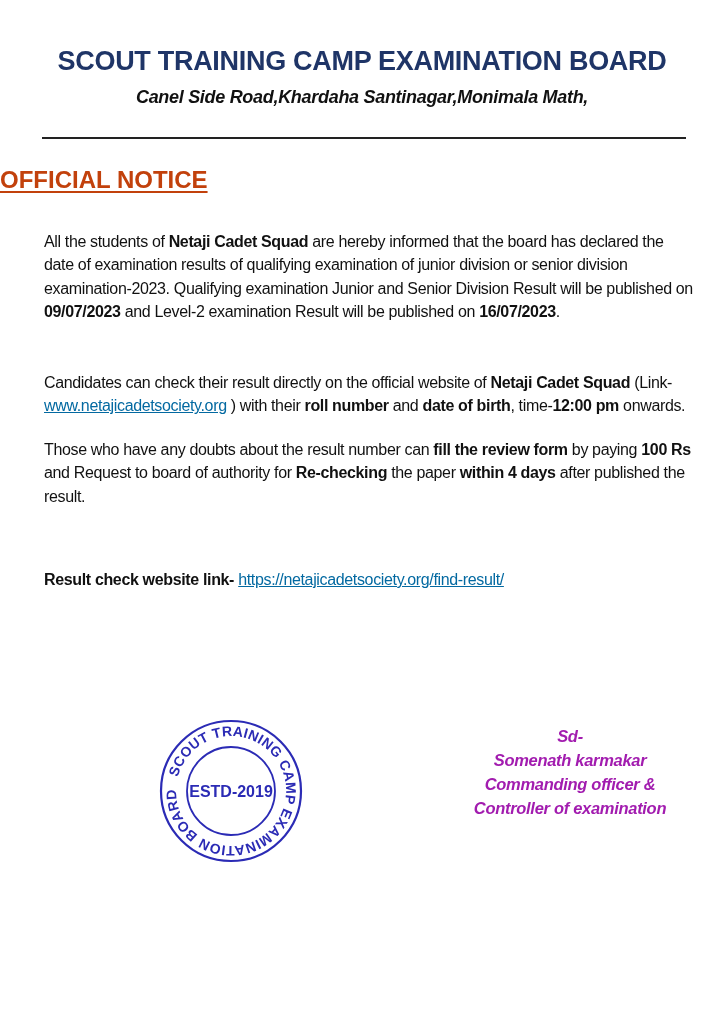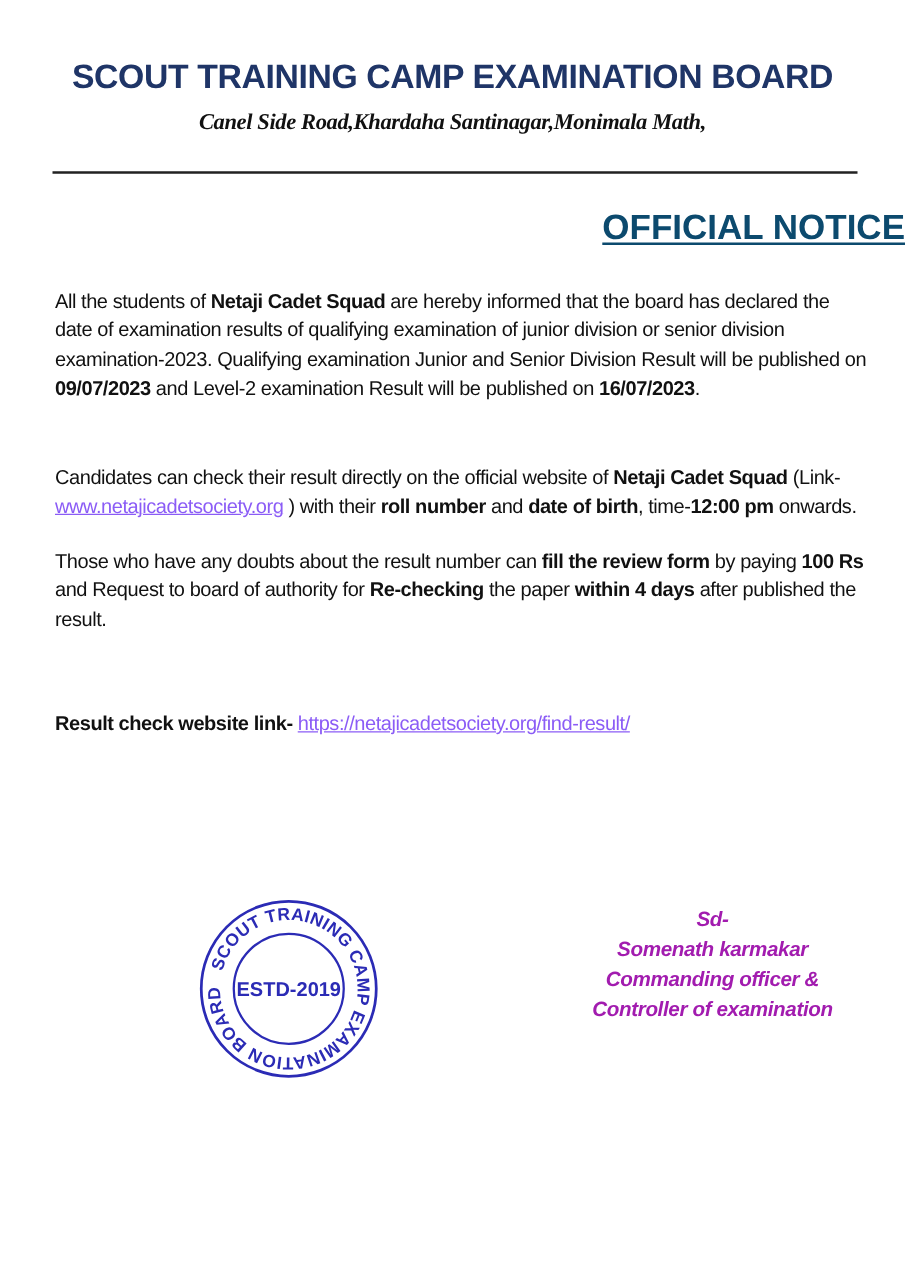--- a/index.html
+++ b/index.html
@@ -3,37 +3,37 @@
   <meta charset="utf-8">
   <style>
     html, body { margin: 0; padding: 0; background: #ffffff; }
     body { width: 724px; height: 1024px; position: relative; overflow: hidden;
            font-family: "Liberation Sans", sans-serif; color: #111; }
     .page { position: absolute; left: 0; top: 0; width: 724px; height: 1024px; background: #fff; }
     .org-title { position: absolute; top: 46px; left: 0; width: 724px; text-align: center;
                  font-family: "Liberation Sans", sans-serif; font-weight: bold; font-size: 27px;
                  color: #1f3567; letter-spacing: -0.3px; }
     .address { position: absolute; left: 0; width: 724px; text-align: center;
-               font-family: Liberation Serif, serif; font-weight: bold; font-style: italic;
+               font-family: Liberation Sans, sans-serif; font-weight: bold; font-style: italic;
                font-size: 18px; color: #111; letter-spacing: -0.3px; }
     .address.l1 { top: 87px; }
     .address.l2 { top: 111px; }
     .rule { position: absolute; left: 42px; width: 644px; top: 137px; height: 2px; background: #222; }
-    .notice-title { position: absolute; top: 166px; left: 0; width: 724px; text-align: right;
-                    font-weight: bold; font-size: 28px; color: #0c4a6e; }
+    .notice-title { position: absolute; top: 166px; left: 0; width: 724px; text-align: left;
+                    font-weight: bold; font-size: 24px; color: #c2410c; }
     .notice-title span { text-decoration: underline; text-underline-offset: 3px; }
     .body-text { position: absolute; left: 44px; width: 650px; font-size: 16px; line-height: 23.4px;
                  color: #111; letter-spacing: -0.35px; }
     .p1 { top: 230px; }
     .p2 { top: 371px; }
     .p3 { top: 438px; }
     .p4 { top: 568px; }
     .body-text b { font-weight: bold; }
     .body-text p { margin: 0; }
-    a.link { color: #8b5cf6; text-decoration: underline; }
+    a.link { color: #0369a1; text-decoration: underline; }
     .stamp { position: absolute; left: 158px; top: 718px; width: 146px; height: 146px; }
     .signature { position: absolute; left: 440px; top: 724px; width: 260px; text-align: center;
                  font-weight: bold; font-style: italic; font-size: 16.5px; line-height: 24px;
                  color: #a21caf; letter-spacing: -0.3px; }
     .signature div { white-space: nowrap; }
   </style>
 </head>
 <body>
 
 <div class="page">

